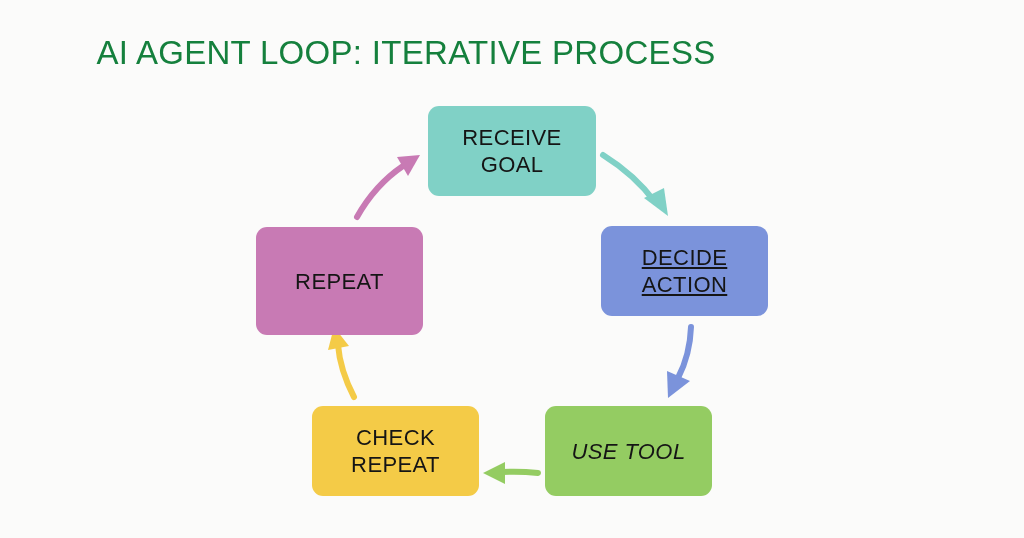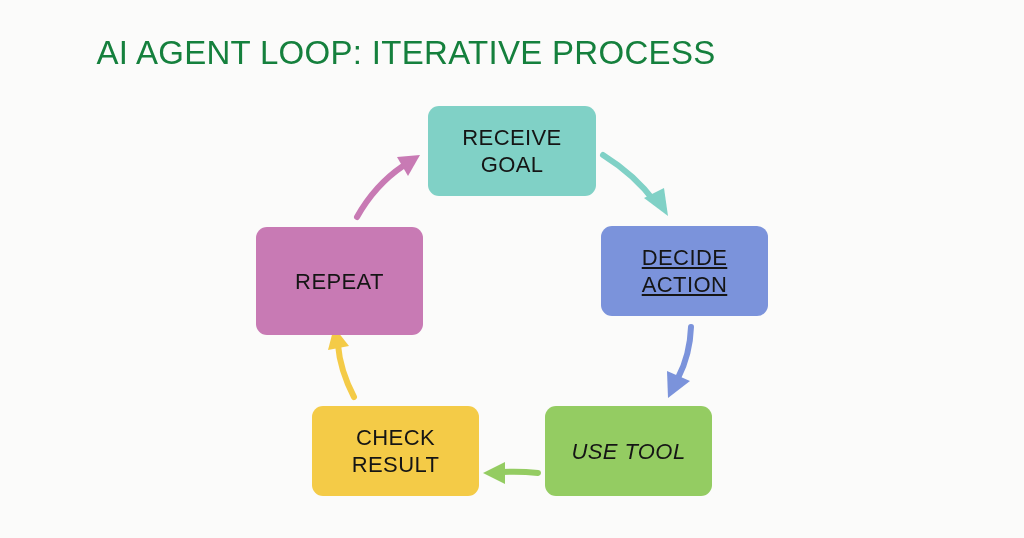--- a/index.html
+++ b/index.html
@@ -40,14 +40,14 @@
     <polygon points="397,157 420,155 408,176" fill="#c87ab4"></polygon>
   </g>
 </svg>
 
 <div class="node" id="n0" style="background: rgb(128, 209, 198);">RECEIVE
 GOAL</div>
 <div class="node" id="n1" style="background: rgb(123, 147, 219);">DECIDE
 ACTION</div>
 <div class="node" id="n2" style="background: rgb(148, 204, 98);">USE TOOL</div>
 <div class="node" id="n3" style="background: rgb(244, 203, 71);">CHECK
-RESULT</div>
+REPEAT</div>
 <div class="node" id="n4" style="background: rgb(200, 122, 180);">REPEAT</div>
 
 </body></html>

